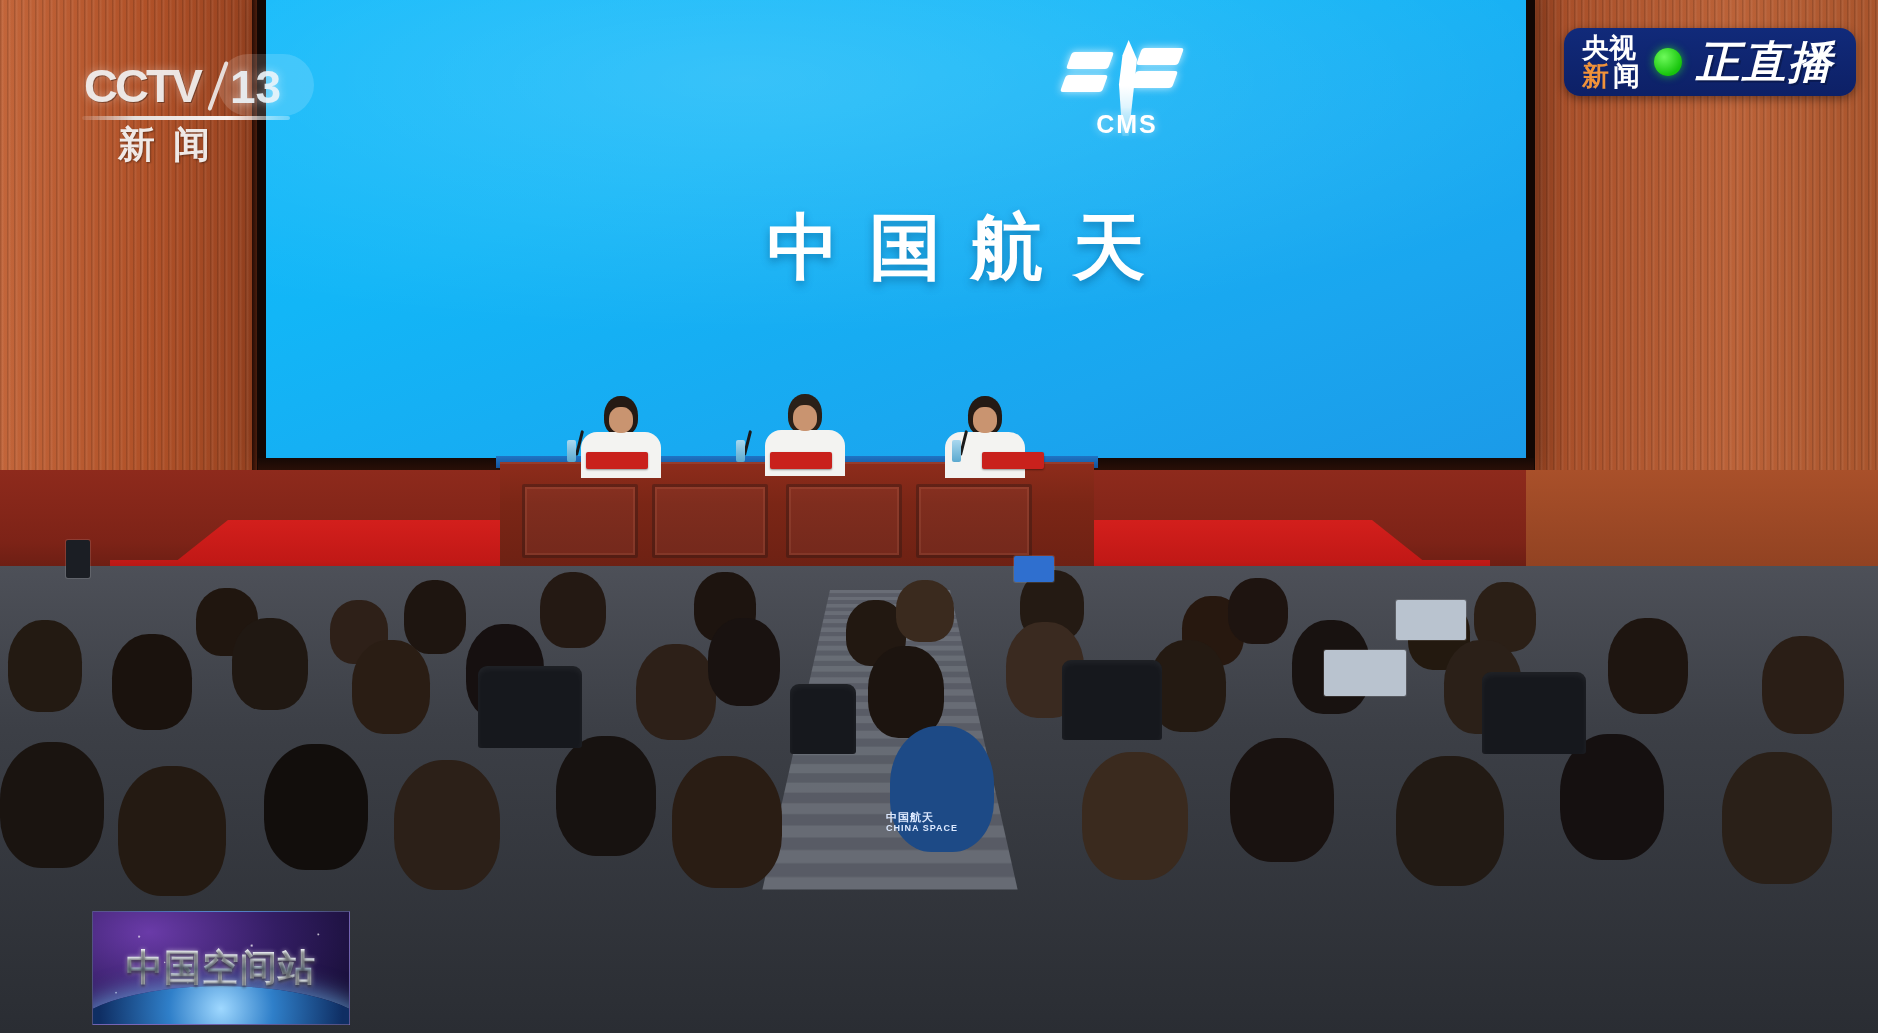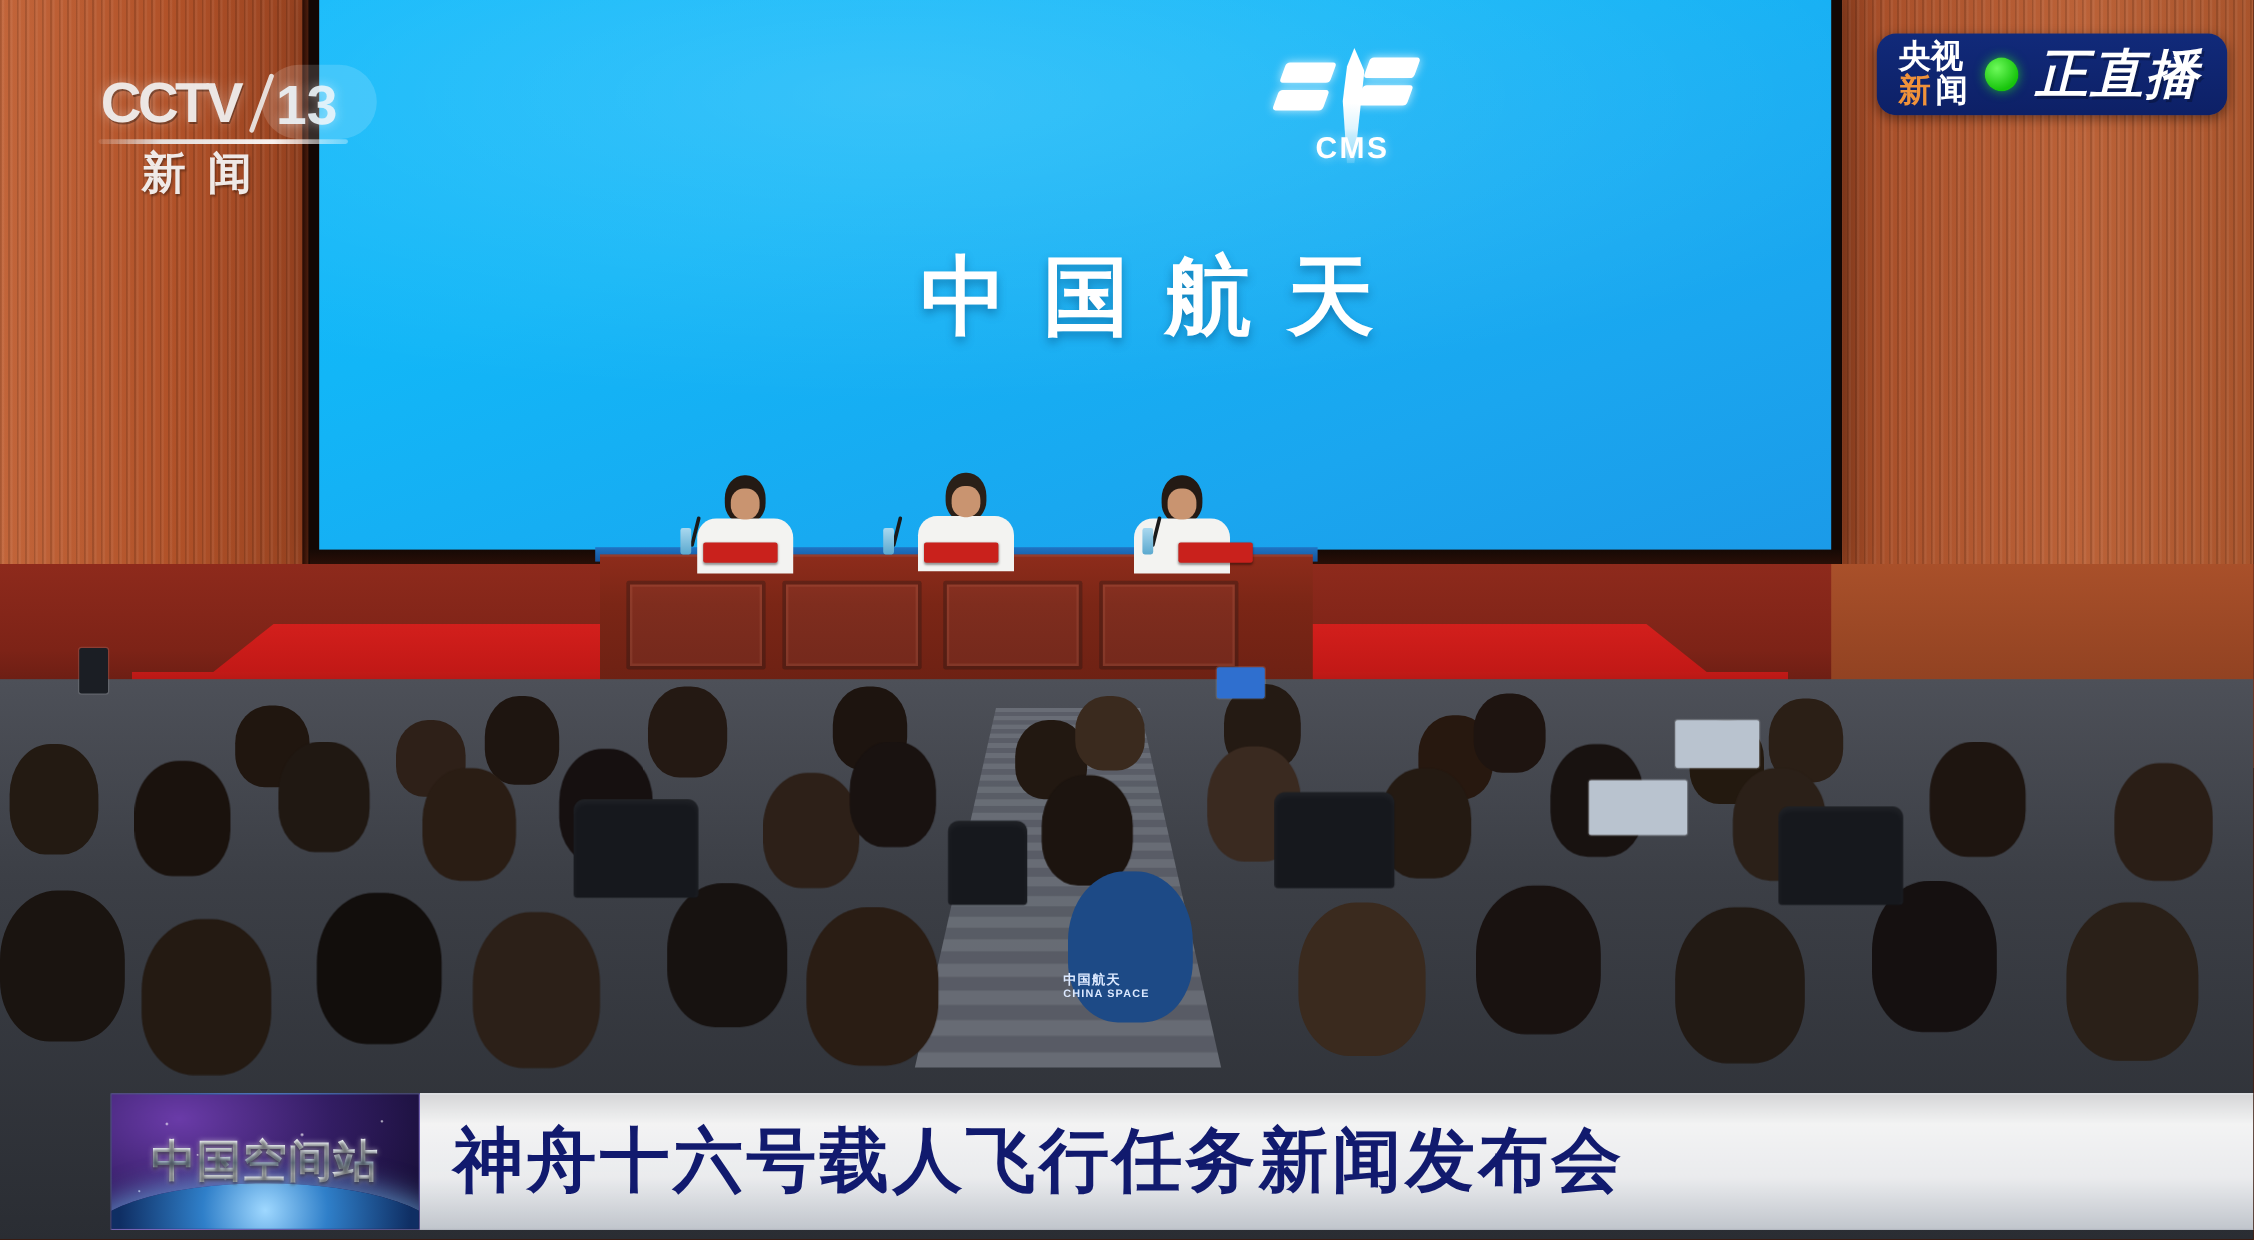--- a/index.html
+++ b/index.html
@@ -455,18 +455,15 @@
     <div class="live-dot"></div>
     <div class="live-text">正直播</div>
   </div>
 
   <div class="lower-third">
     <div class="lt-emblem">
       <div class="stars"></div>
       <div class="earth"></div>
       <div class="lt-emblem-text">中国空间站</div>
     </div>
-    <div class="lt-bar">
-      <div class="lt-title">神舟十六号载人飞行任务新闻发布会</div>
-    </div>
   </div>
 
 </div>
 
 </body></html>

